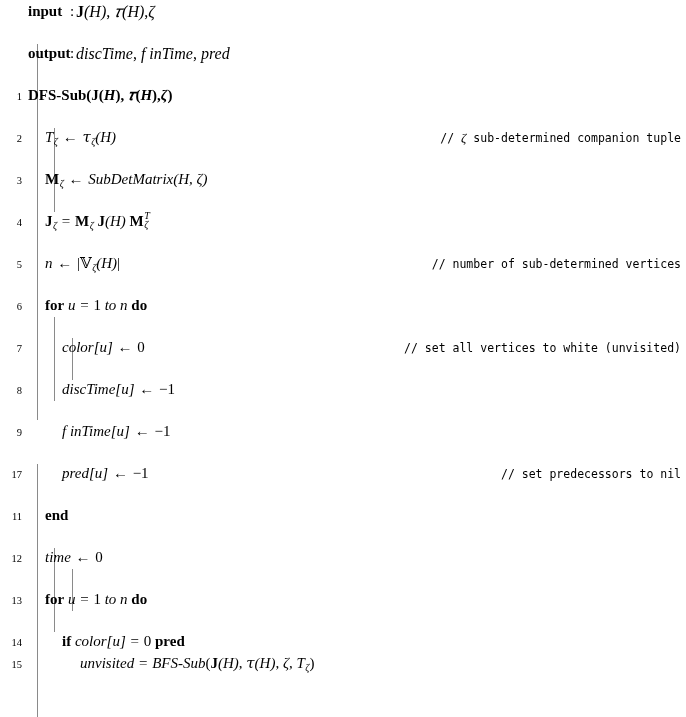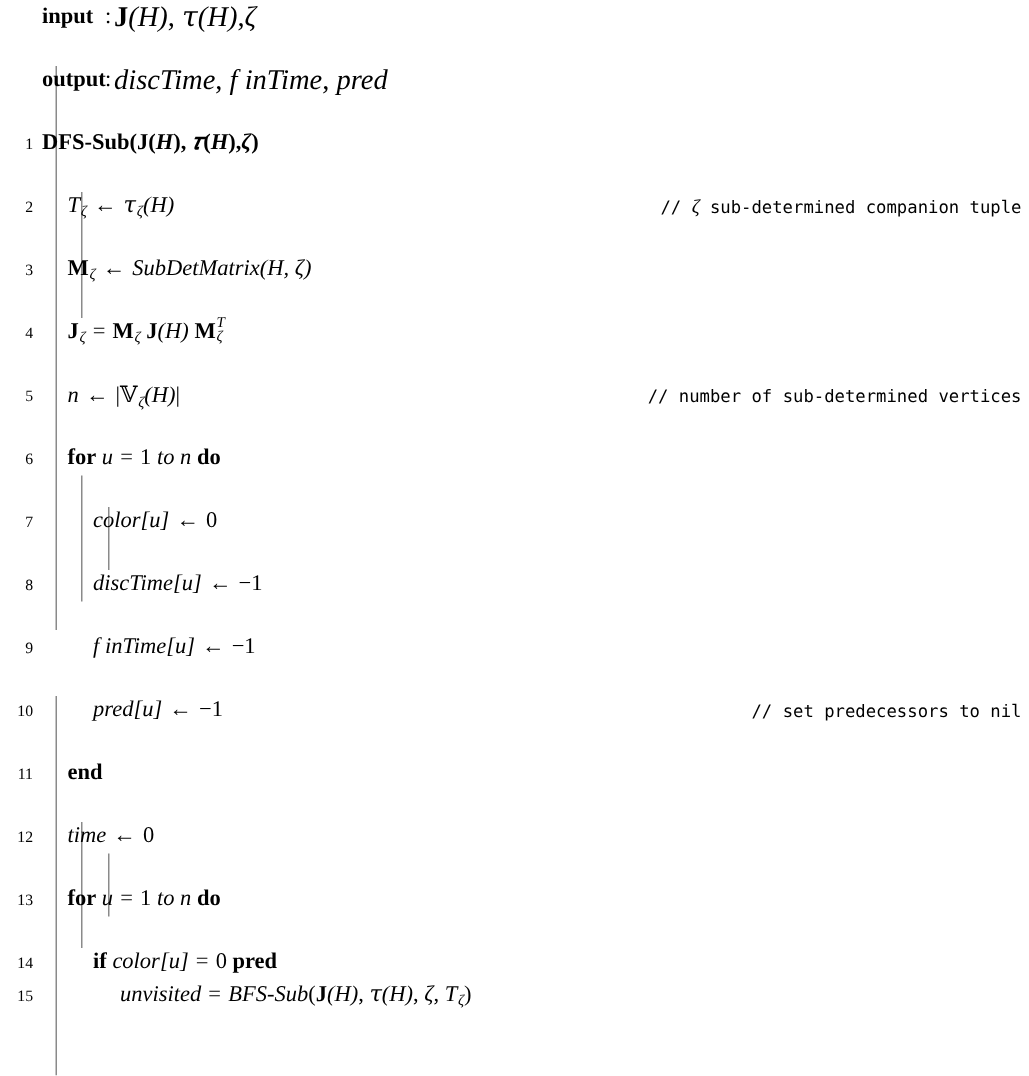--- a/index.html
+++ b/index.html
@@ -87,21 +87,21 @@
     left: 28px;
     top: 0;
     font-weight: bold;
     font-size: 15px;
     line-height: 21px;
   }
   .hdrval {
     position: absolute;
     left: 76px;
     top: 0;
-    font-size: 19px;
+    font-size: 16px;
     line-height: 21px;
   }
   .hdrcolon {
     position: absolute;
     left: 70px;
     top: 0;
     font-size: 15px;
     line-height: 21px;
   }
   
@@ -133,21 +133,21 @@
   <div class="guide" style="left:54px; top:317px; height:84px;"></div>
 
   <div class="guide" style="left:72px; top:338px; height:42px;"></div>
 
   <div class="guide" style="left:37px; top:464px; height:253px;"></div>
 
   <div class="guide" style="left:54px; top:548px; height:84px;"></div>
 
   <div class="guide" style="left:72px; top:569px; height:42px;"></div>
 
-  <div class="row" style="top:1px;">
+  <div class="row" style="top:1px;font-family:Liberation Serif, serif;">
     <span class="hdrlabel">input</span>
     <span class="hdrcolon">:</span>
     <span class="hdrval"><span class="mat">J</span><span class="mi">(H)</span>, <span class="mi">𝜏(H)</span>,<span class="mi">ζ</span></span>
   </div>
 
   <div class="row" style="top:22px;">
     <span class="hdrlabel">output</span>
     <span class="hdrcolon">:</span>
     <span class="hdrval"><span class="id">discTime</span>, <span class="id">f inTime</span>, <span class="id">pred</span></span>
   </div>
@@ -180,34 +180,35 @@
   </div>
 
   <div class="row" style="top:148px;">
     <span class="lineno">6</span>
     <span class="code ind1"><span class="kw">for</span> <span class="mi">u</span> <span class="op">=</span> <span class="num">1</span> <span class="id">to</span> <span class="mi">n</span> <span class="kw">do</span></span>
   </div>
 
   <div class="row" style="top:169px;">
     <span class="lineno">7</span>
     <span class="code ind2"><span class="id">color</span><span class="mi">[u]</span> <span class="op">←</span> <span class="num">0</span></span>
+    <span class="comment">// set all vertices to white (unvisited)</span>
   </div>
 
   <div class="row" style="top:190px;">
     <span class="lineno">8</span>
     <span class="code ind2"><span class="id">discTime</span><span class="mi">[u]</span> <span class="op">←</span> <span class="num">−1</span></span>
   </div>
 
   <div class="row" style="top:211px;">
     <span class="lineno">9</span>
     <span class="code ind2"><span class="id">f inTime</span><span class="mi">[u]</span> <span class="op">←</span> <span class="num">−1</span></span>
   </div>
 
   <div class="row" style="top:232px;">
-    <span class="lineno">10</span>
+    <span class="lineno">17</span>
     <span class="code ind2"><span class="id">pred</span><span class="mi">[u]</span> <span class="op">←</span> <span class="num">−1</span></span>
     <span class="comment">// set predecessors to nil</span>
   </div>
 
   <div class="row" style="top:253px;">
     <span class="lineno">11</span>
     <span class="code ind1 kw">end</span>
   </div>
 
   <div class="row" style="top:274px;">

